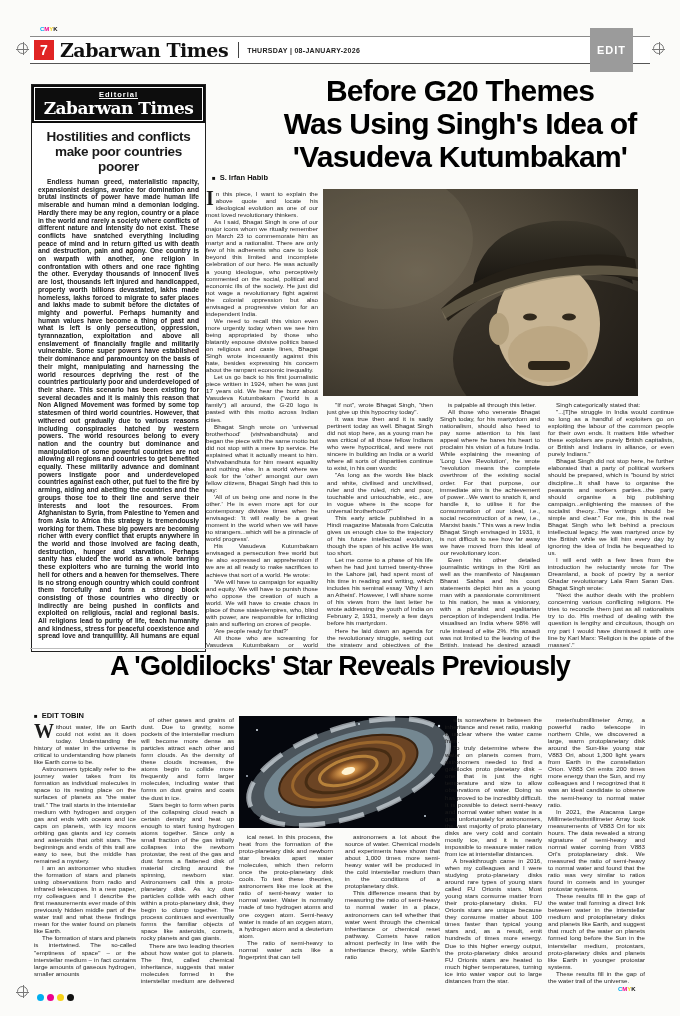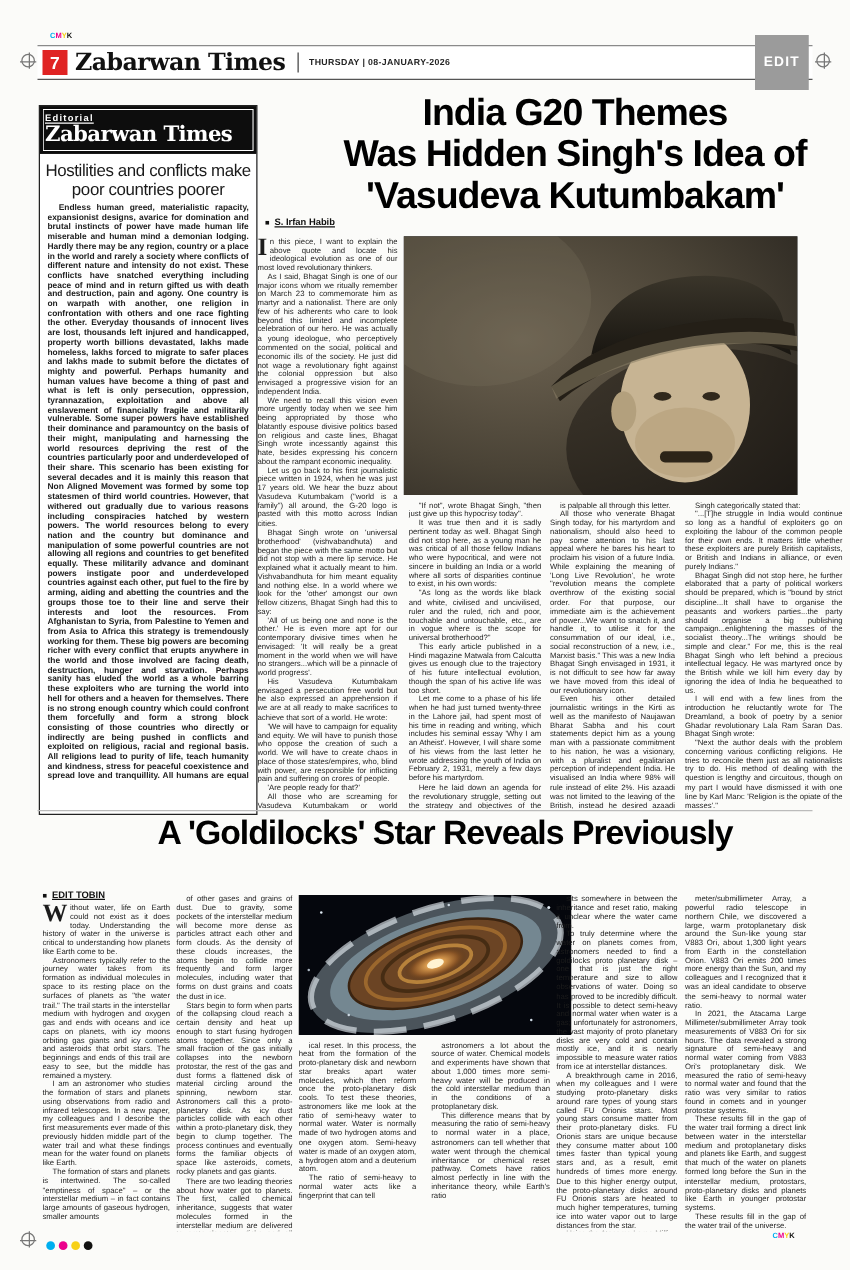--- a/index.html
+++ b/index.html
@@ -12,37 +12,37 @@
   .reg::before,.reg::after{content:"";position:absolute;background:#777;}
   .reg::before{left:50%;top:-2px;bottom:-2px;width:1px;}
   .reg::after{top:50%;left:-2px;right:-2px;height:1px;}
   .dot{display:inline-block;width:7px;height:7px;border-radius:50%;margin-right:3px;}
   
   .hdrbar{left:30px;top:36px;width:620px;height:26px;border-top:1px solid #8a8a8a;border-bottom:1.6px solid #555;display:flex;align-items:center;background:#fff;}
   .pagenum{width:20px;height:20px;background:#e02424;color:#fff;font-weight:bold;font-size:14px;display:flex;align-items:center;justify-content:center;margin-left:4px;}
   .mast{font-family:"DejaVu Serif","Liberation Serif",serif;font-weight:bold;font-size:19px;letter-spacing:-0.5px;margin-left:6px;color:#111;}
   .mastdiv{width:1px;height:16px;background:#444;margin:0 8px 0 10px;}
   .dateline{font-size:7px;font-weight:bold;letter-spacing:0.3px;color:#222;}
-  .editbox{margin-left:auto;margin-right:3px;background:#9b9b9b;color:#fff;font-weight:bold;font-size:11px;padding:16px 7px;letter-spacing:1px;}
+  .editbox{margin-left:auto;margin-right:17px;background:#9b9b9b;color:#fff;font-weight:bold;font-size:11px;padding:16px 7px;letter-spacing:1px;}
   
   .edbox{left:31px;top:84px;width:173px;height:566px;border:1px solid #222;background:#fff;}
-  .edhead{background:#0d0d0d;color:#fff;padding:3px 2px 4px;border:2px solid #0d0d0d;box-shadow:inset 0 0 0 1px #fff;}
+  .edhead{background:#0d0d0d;color:#fff;text-align:center;padding:3px 2px 4px;border:2px solid #0d0d0d;box-shadow:inset 0 0 0 1px #fff;}
   .edkicker{font-size:7.5px;font-weight:bold;text-decoration:underline;letter-spacing:1px;}
   .edbrand{font-family:"DejaVu Serif","Liberation Serif",serif;font-weight:bold;font-size:17px;letter-spacing:-0.5px;line-height:18px;}
-  .edtitle{font-size:13.5px;line-height:15px;font-weight:normal;text-align:center;margin:6px 4px 4px;letter-spacing:-0.3px;}
+  .edtitle{font-size:13.5px;line-height:15px;font-weight:bold;text-align:center;margin:6px 4px 4px;letter-spacing:-0.3px;}
   .edbody{margin:2px 6px;font-size:6.7px;line-height:7.7px;font-weight:bold;color:#222;text-align:justify;height:462px;overflow:hidden;}
   .edbody .para{text-indent:9px;margin:0;}
   
   .headline{font-weight:900;text-align:center;color:#000;letter-spacing:-0.8px;}
   .hl-lead{left:248px;top:74px;width:424px;font-size:30px;line-height:33px;}
-  .hl-sci{left:56px;top:652px;width:600px;font-size:27px;line-height:29px;}
+  .hl-sci{left:40px;top:652px;width:600px;font-size:27px;line-height:29px;}
   
   .byline{font-size:7.5px;font-weight:bold;color:#111;}
   .byline .bullet{font-size:6px;margin-right:4px;}
-  .byline .name{text-decoration:underline;}
+  .byline .name{}
   
   .col{text-align:justify;font-size:6.2px;line-height:7.05px;color:#1c1c1c;overflow:hidden;}
   .col .para{text-indent:8px;margin:0;}
   .col .para.first{text-indent:0;}
   .dropcap{float:left;font-family:"Liberation Serif",serif;font-weight:bold;font-size:20px;line-height:17px;padding:0 2px 0 0;}
   .photo{background:#222;overflow:hidden;}
   .rule{background:#bbb;height:1px;}
 </style>
 </head>
 <body>
@@ -66,22 +66,22 @@
       <div class="edkicker">Editorial</div>
       <div class="edbrand">Zabarwan Times</div>
     </div>
     <div class="edtitle">Hostilities and conflicts make poor countries poorer</div>
     <div class="edbody">
         <p class="para">Endless human greed, materialistic rapacity, expansionist designs, avarice for domination and brutal instincts of power have made human life miserable and human mind a demonian lodging. Hardly there may be any region, country or a place in the world and rarely a society where conflicts of different nature and intensity do not exist. These conflicts have snatched everything including peace of mind and in return gifted us with death and destruction, pain and agony. One country is on warpath with another, one religion in confrontation with others and one race fighting the other. Everyday thousands of innocent lives are lost, thousands left injured and handicapped, property worth billions devastated, lakhs made homeless, lakhs forced to migrate to safer places and lakhs made to submit before the dictates of mighty and powerful. Perhaps humanity and human values have become a thing of past and what is left is only persecution, oppression, tyrannazation, exploitation and above all enslavement of financially fragile and militarily vulnerable. Some super powers have established their dominance and paramountcy on the basis of their might, manipulating and harnessing the world resources depriving the rest of the countries particularly poor and underdeveloped of their share. This scenario has been existing for several decades and it is mainly this reason that Non Aligned Movement was formed by some top statesmen of third world countries. However, that withered out gradually due to various reasons including conspiracies hatched by western powers. The world resources belong to every nation and the country but dominance and manipulation of some powerful countries are not allowing all regions and countries to get benefited equally. These militarily advance and dominant powers instigate poor and underdeveloped countries against each other, put fuel to the fire by arming, aiding and abetting the countries and the groups those toe to their line and serve their interests and loot the resources. From Afghanistan to Syria, from Palestine to Yemen and from Asia to Africa this strategy is tremendously working for them. These big powers are becoming richer with every conflict that erupts anywhere in the world and those involved are facing death, destruction, hunger and starvation. Perhaps sanity has eluded the world as a whole barring these exploiters who are turning the world into hell for others and a heaven for themselves. There is no strong enough country which could confront them forcefully and form a strong block consisting of those countries who directly or indirectly are being pushed in conflicts and exploited on religious, racial and regional basis. All religions lead to purity of life, teach humanity and kindness, stress for peaceful coexistence and spread love and tranquillity. All humans are equal and caste, creed, colour, religion or region do not form basis of any discrimination. Wars, conflicts and violence do not help in solving problems. Infact, mutual understanding, dialogue and negotiations can help to carve out solutions to the problems.</p>
       </div>
   </div>
 
   <div class="abs headline hl-lead">
-    <div>India G20 Themes</div>
-    <div>Was Hidden Singh's Idea of</div>
+    <div>Before G20 Themes</div>
+    <div>Was Using Singh's Idea of</div>
     <div>'Vasudeva Kutumbakam'</div>
   </div>
 
   <div class="abs byline" style="left:212px;top:173px;">
     <span class="bullet">■</span><span class="name">S. Irfan Habib</span>
   </div>
 
   <div class="abs photo" style="left:323px;top:189px;width:315px;height:207px;">
     <svg width="315" height="207" viewBox="0 0 315 207">
       <defs>

